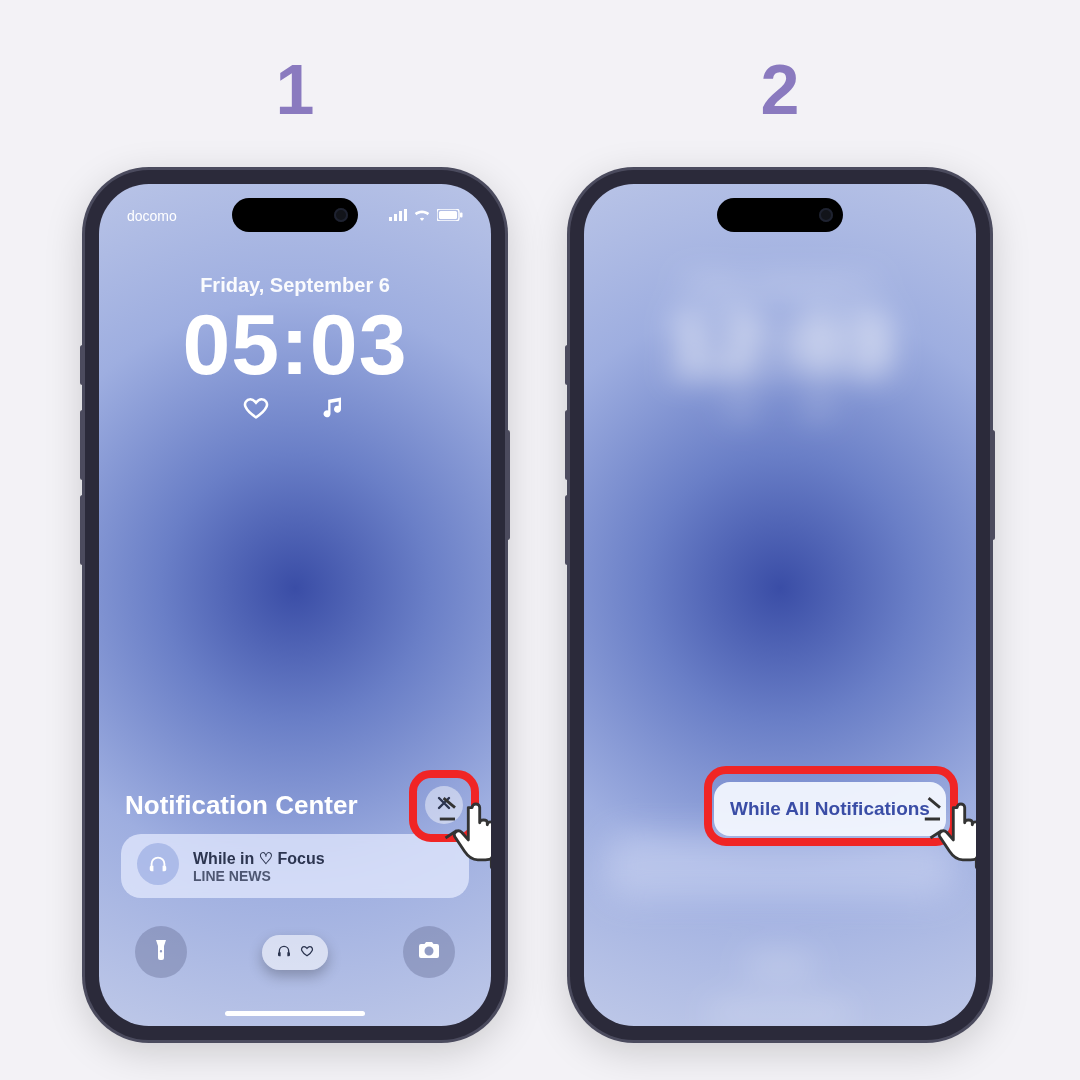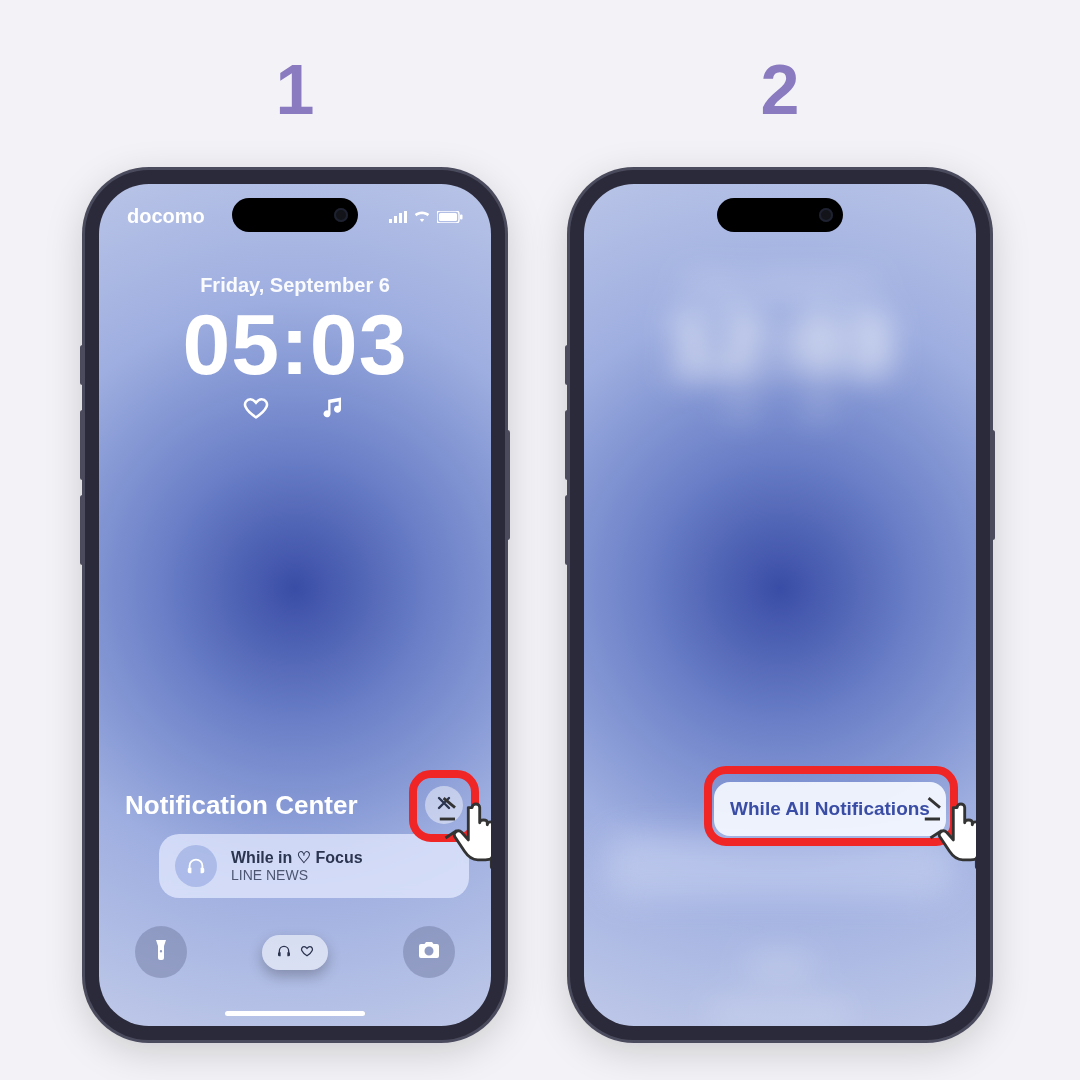--- a/index.html
+++ b/index.html
@@ -75,21 +75,21 @@
   .island::after{
     content:"";position:absolute;right:10px;top:50%;transform:translateY(-50%);
     width:14px;height:14px;border-radius:50%;
     background:#12141a;box-shadow:inset 0 0 0 2px #1e2230;
   }
 
   
   .statusbar{
     position:absolute;top:20px;left:0;right:0;height:24px;
     display:flex;justify-content:space-between;align-items:center;
-    padding:0 28px;color:var(--white);font-size:20px;font-weight:700;
+    padding:0 28px;color:var(--white);font-size:14px;font-weight:400;
     z-index:40;
   }
   .status-icons{display:flex;gap:6px;align-items:center;}
 
   
   .dt{
     position:absolute;top:90px;left:0;right:0;
     text-align:center;color:var(--white);z-index:5;
   }
   .date{font-size:20px;font-weight:600;opacity:.95;}
@@ -117,32 +117,32 @@
     display:flex;align-items:center;justify-content:center;
     z-index:8;
   }
   .nc-close svg{width:16px;height:16px;}
 
   .notif{
     position:absolute;left:22px;right:22px;bottom:128px;
     height:64px;border-radius:20px;
     background:rgba(230,236,255,.72);
     backdrop-filter:blur(6px);
-    display:flex;align-items:center;gap:14px;
-    padding:0 16px;z-index:6;margin-left:38px;
+    display:flex;align-items:flex-end;gap:14px;
+    padding:13px 16px;z-index:6;
   }
   .notif .appicon{
     width:42px;height:42px;border-radius:50%;
     background:rgba(140,160,220,.55);
     display:flex;align-items:center;justify-content:center;
   }
   .notif .appicon svg{width:22px;height:22px;}
   .notif .txt{color:#2c3550;line-height:1.2;}
   .notif .t1{font-size:16px;font-weight:700;}
-  .notif .t2{font-size:14px;font-weight:400;opacity:.8;}
+  .notif .t2{font-size:14px;font-weight:700;opacity:.8;}
 
   
   .dockbtn{
     position:absolute;bottom:48px;
     width:52px;height:52px;border-radius:50%;
     background:rgba(120,130,170,.55);
     display:flex;align-items:center;justify-content:center;z-index:6;
   }
   .dockbtn svg{width:24px;height:24px;fill:#fff;}
   .db-l{left:36px;}

